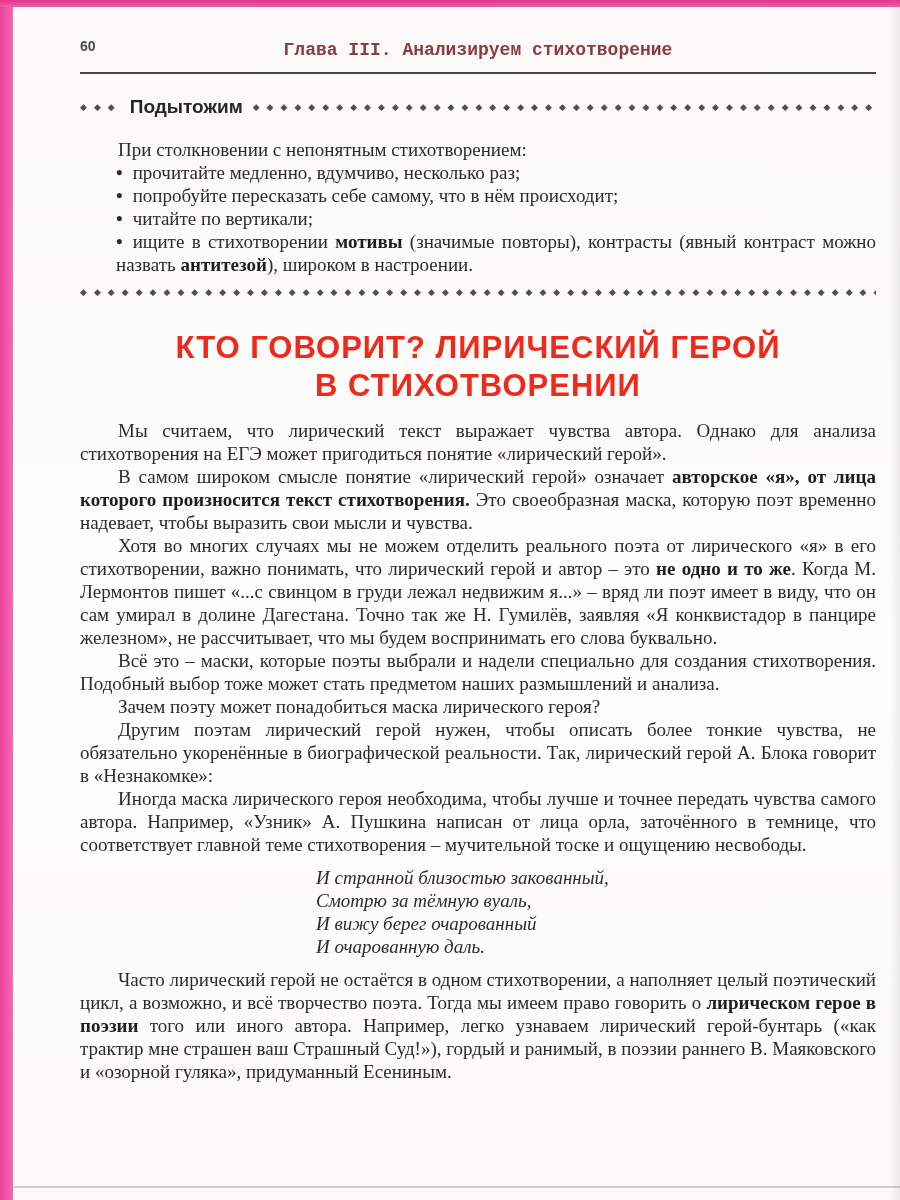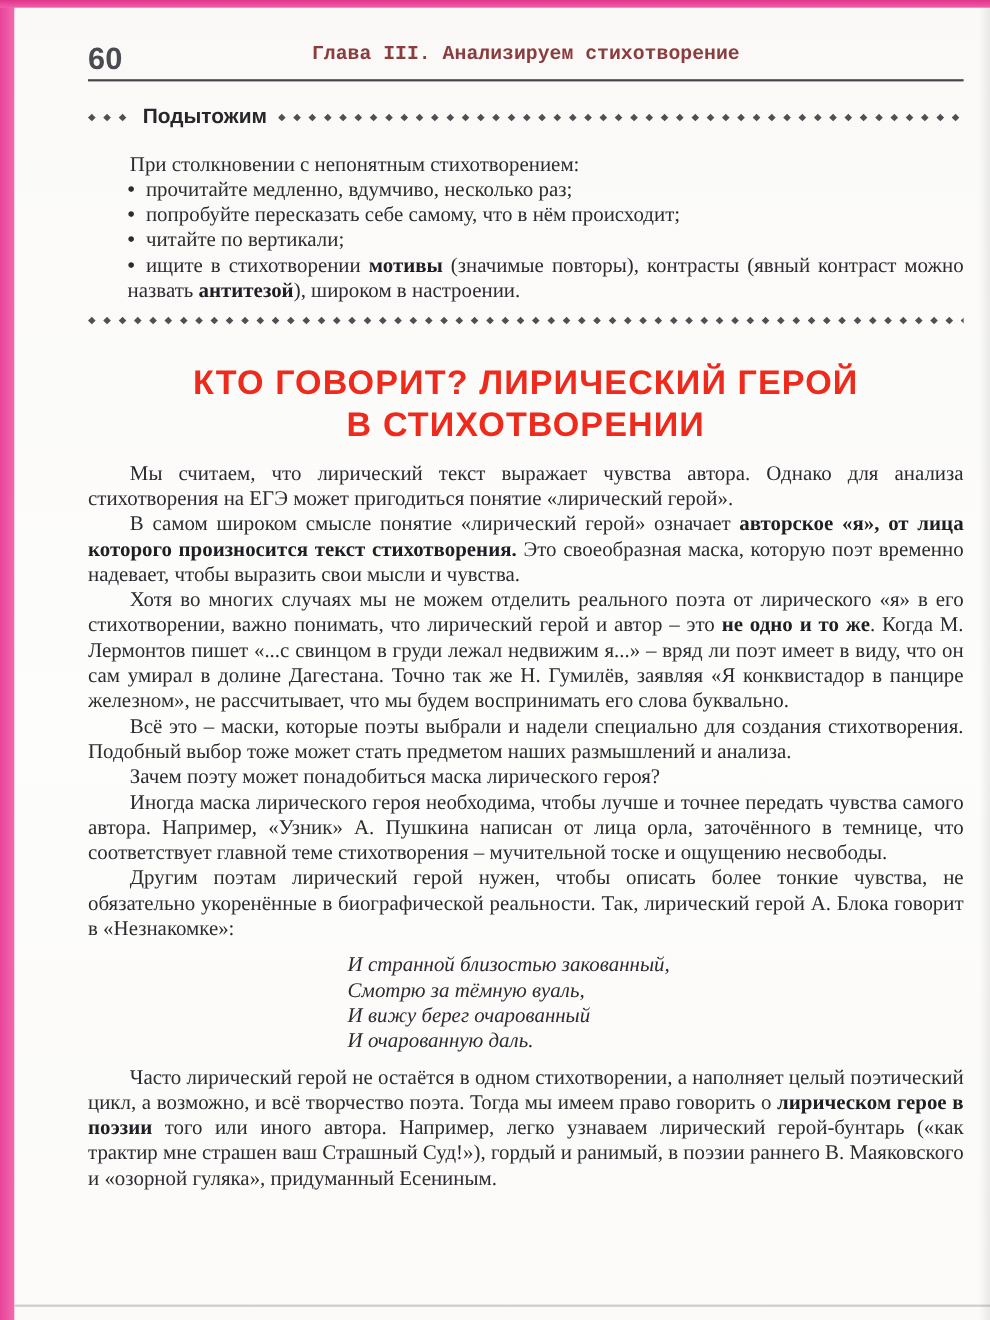--- a/index.html
+++ b/index.html
@@ -29,21 +29,21 @@
     background:#cfcecb;
   }
 
   .content { position:absolute; left:80px; right:24px; top:0; }
 
   
   .header-row { position:relative; padding-top:40px; height:26px; }
   .page-num {
     position:absolute; left:0; top:38px;
     font-family:"Liberation Sans", sans-serif; font-weight:bold;
-    font-size:28px; color:#4a4a52;
+    font-size:14px; color:#4a4a52;
   }
   .chapter {
     text-align:center;
     font-family:Liberation Mono, monospace; font-weight:bold;
     font-size:18px; color:#8a3d3e;
   }
   .header-rule { height:2px; background:#45454c; margin-top:6px; }
 
   
   .summary { margin-top:22px; }
@@ -125,22 +125,22 @@
       <span>КТО ГОВОРИТ? ЛИРИЧЕСКИЙ ГЕРОЙ</span><br>
       <span>В СТИХОТВОРЕНИИ</span>
     </h1>
 
     <div class="article" id="paragraphs">
         <p class="para"><span>Мы считаем, что лирический текст выражает чувства автора. Однако для анализа стихотворения на ЕГЭ может пригодиться понятие «лирический герой».</span></p>
         <p class="para"><span>В самом широком смысле понятие «лирический герой» означает </span><span class="b">авторское «я», от лица которого произносится текст стихотворения.</span><span> Это своеобразная маска, которую поэт временно надевает, чтобы выразить свои мысли и чувства.</span></p>
         <p class="para"><span>Хотя во многих случаях мы не можем отделить реального поэта от лирического «я» в его стихотворении, важно понимать, что лирический герой и автор – это </span><span class="b">не одно и то же</span><span>. Когда М. Лермонтов пишет «...с свинцом в груди лежал недвижим я...» – вряд ли поэт имеет в виду, что он сам умирал в долине Дагестана. Точно так же Н. Гумилёв, заявляя «Я конквистадор в панцире железном», не рассчитывает, что мы будем воспринимать его слова буквально.</span></p>
         <p class="para"><span>Всё это – маски, которые поэты выбрали и надели специально для создания стихотворения. Подобный выбор тоже может стать предметом наших размышлений и анализа.</span></p>
         <p class="para"><span>Зачем поэту может понадобиться маска лирического героя?</span></p>
+        <p class="para"><span>Другим поэтам лирический герой нужен, чтобы описать более тонкие чувства, не обязательно укоренённые в биографической реальности. Так, лирический герой А. Блока говорит в «Незнакомке»:</span></p>
         <p class="para"><span>Иногда маска лирического героя необходима, чтобы лучше и точнее передать чувства самого автора. Например, «Узник» А. Пушкина написан от лица орла, заточённого в темнице, что соответствует главной теме стихотворения – мучительной тоске и ощущению несвободы.</span></p>
-        <p class="para"><span>Другим поэтам лирический герой нужен, чтобы описать более тонкие чувства, не обязательно укоренённые в биографической реальности. Так, лирический герой А. Блока говорит в «Незнакомке»:</span></p>
         <div class="poem">
           <div>И странной близостью закованный,</div>
           <div>Смотрю за тёмную вуаль,</div>
           <div>И вижу берег очарованный</div>
           <div>И очарованную даль.</div>
         </div>
         <p class="para"><span>Часто лирический герой не остаётся в одном стихотворении, а наполняет целый поэтический цикл, а возможно, и всё творчество поэта. Тогда мы имеем право говорить о </span><span class="b">лирическом герое в поэзии</span><span> того или иного автора. Например, легко узнаваем лирический герой-бунтарь («как трактир мне страшен ваш Страшный Суд!»), гордый и ранимый, в поэзии раннего В. Маяковского и «озорной гуляка», придуманный Есениным.</span></p>
       </div>
   </div>
 

